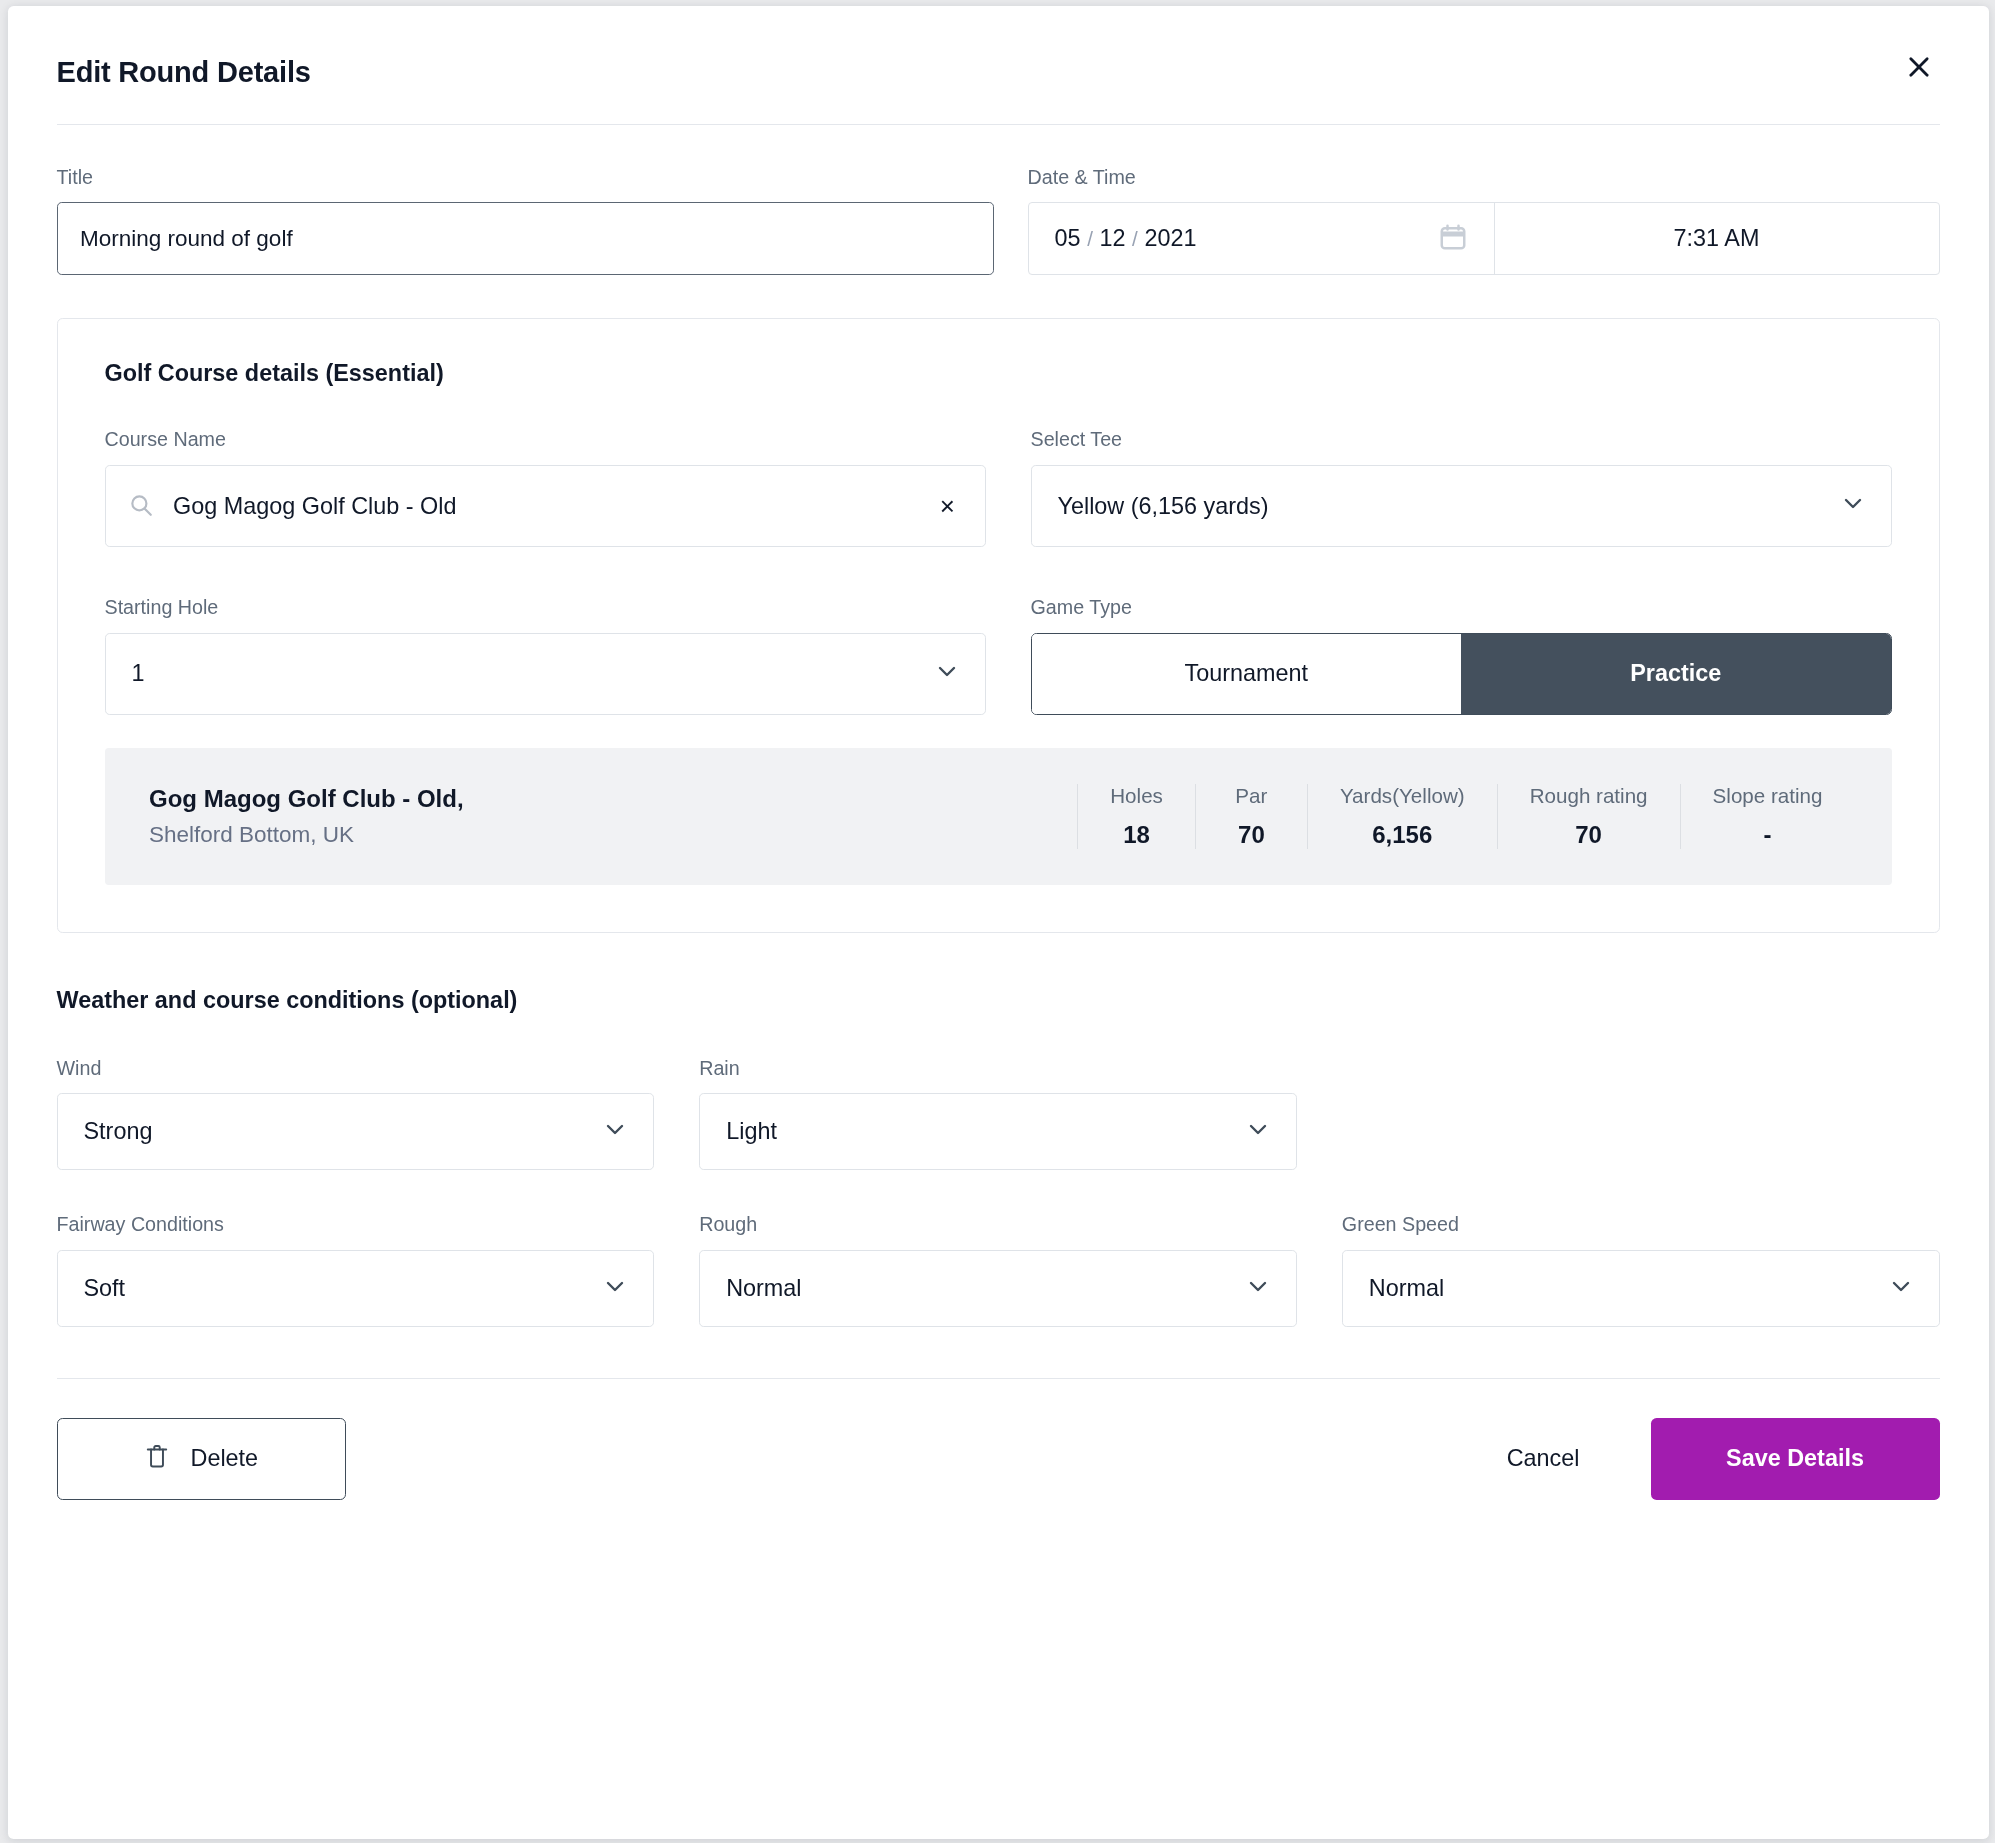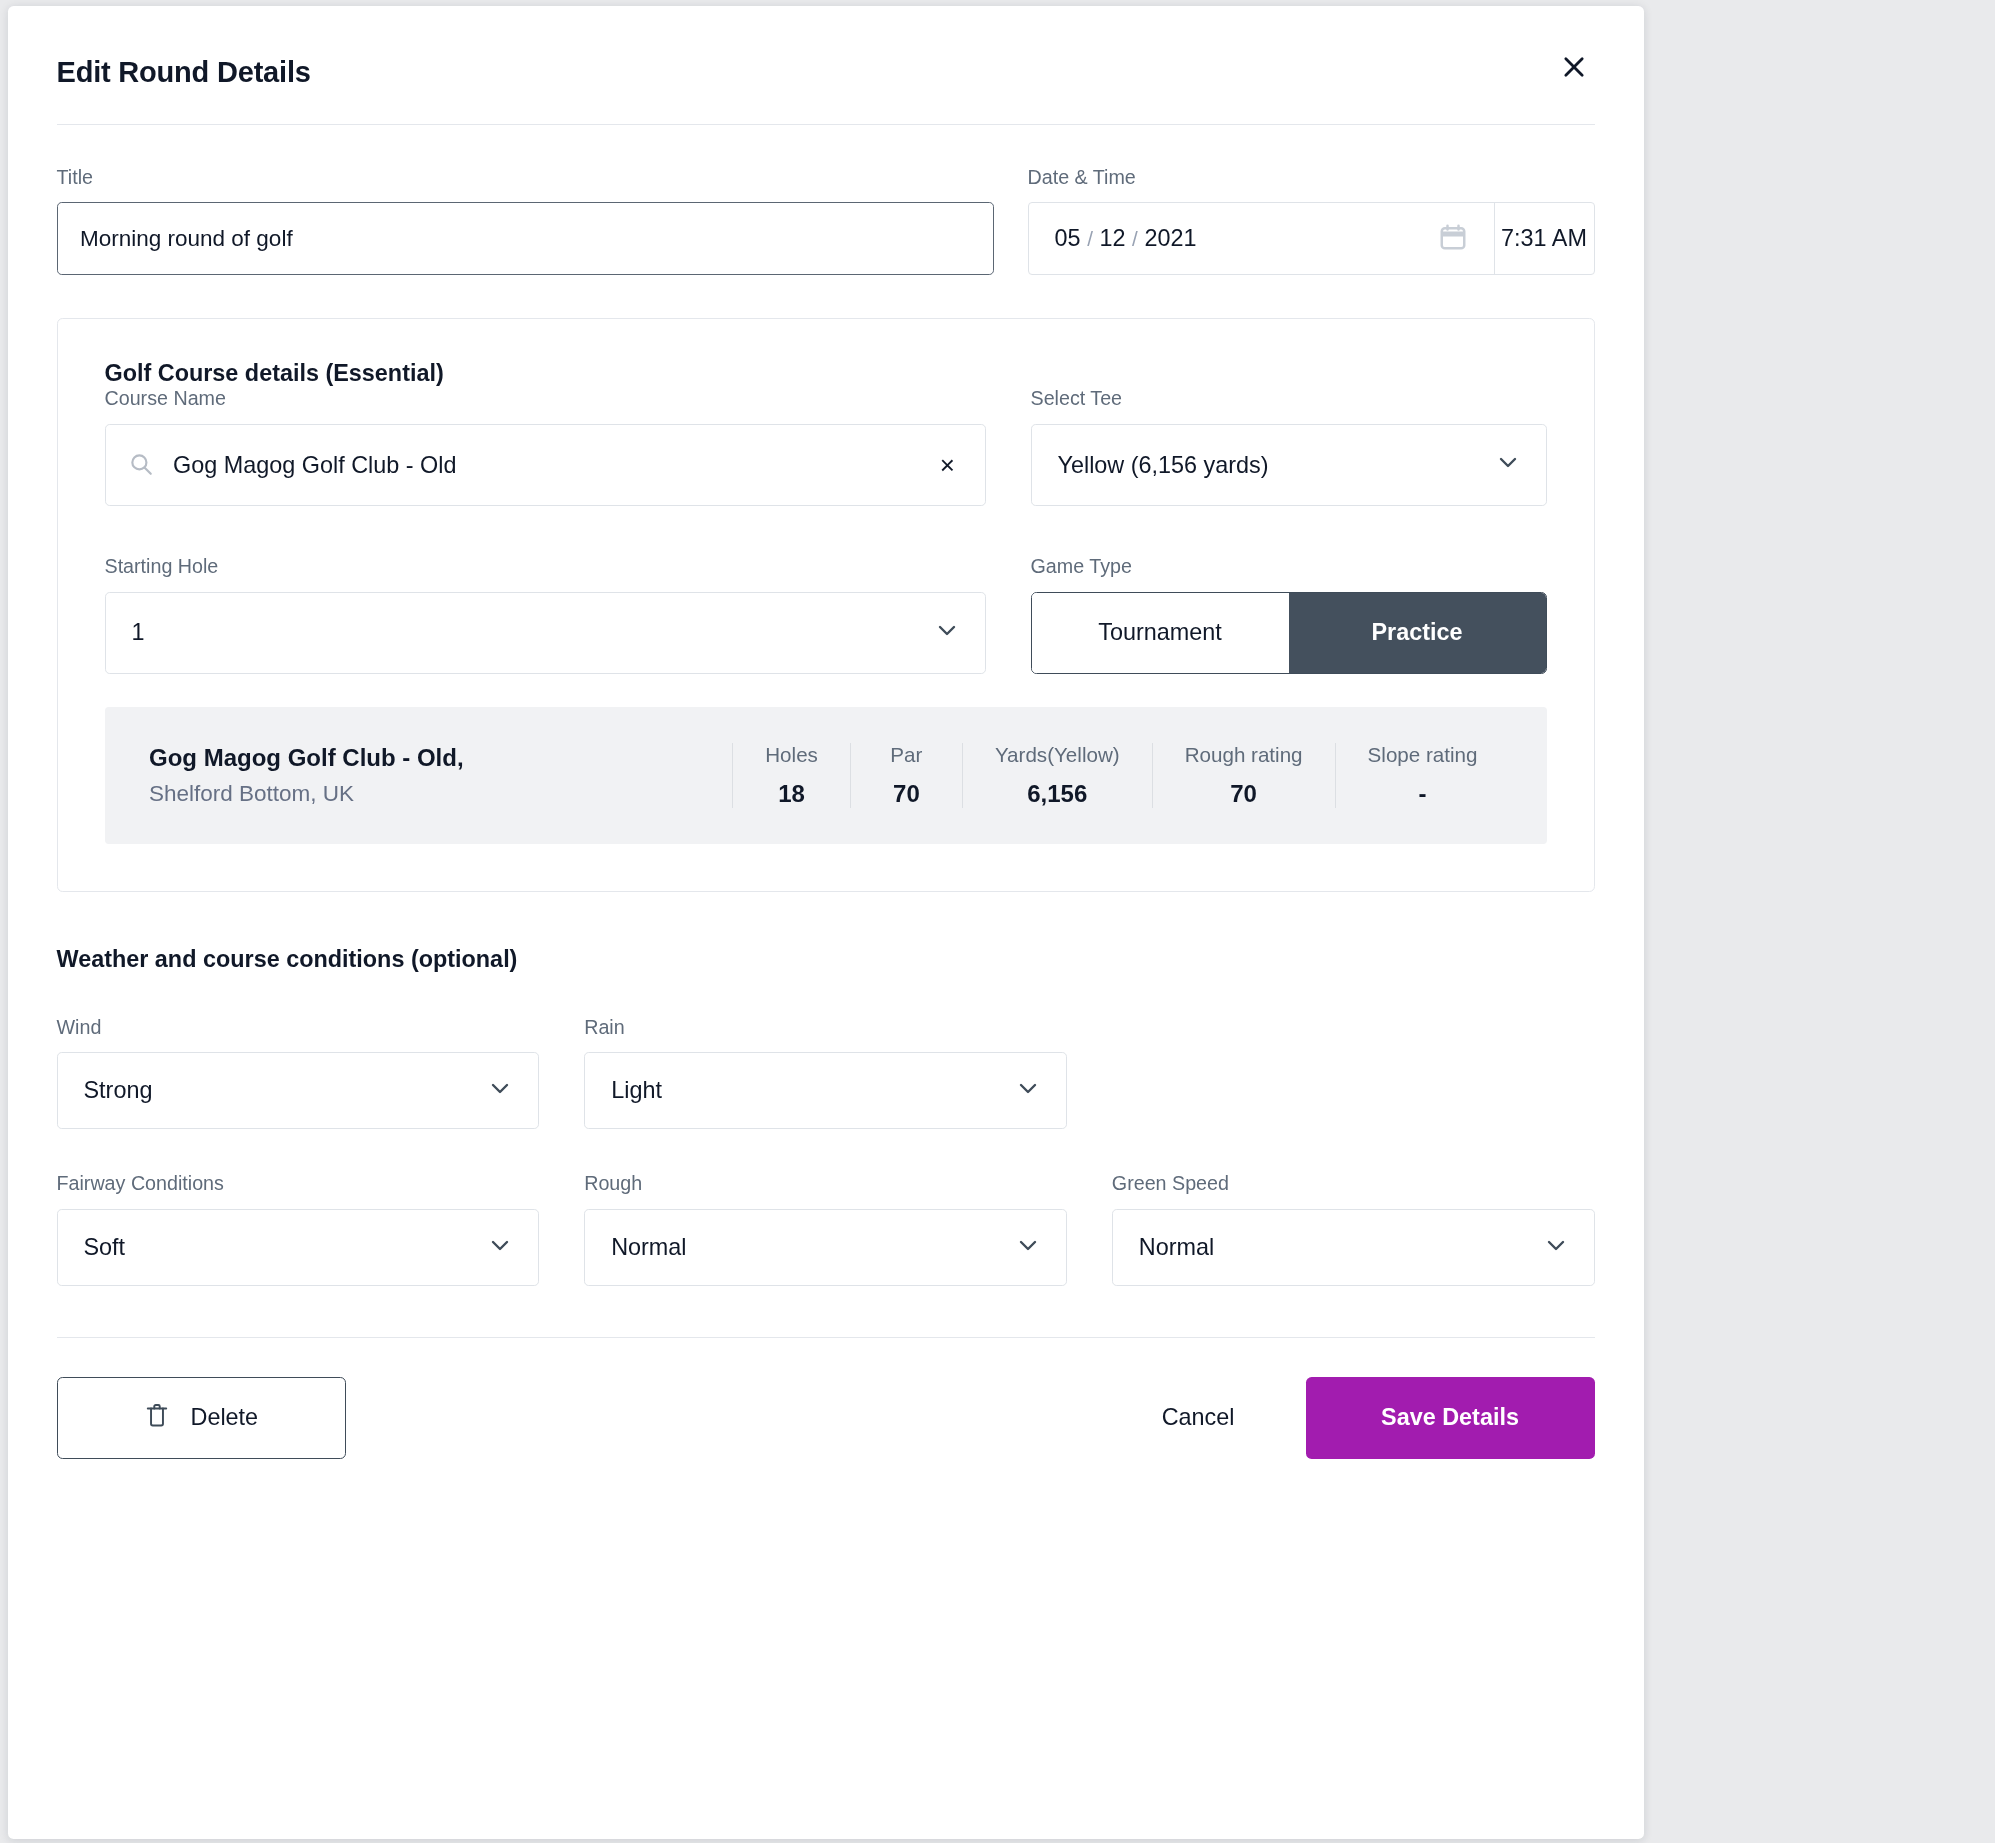--- a/index.html
+++ b/index.html
@@ -7,21 +7,21 @@
     width: 1996px;
     height: 1844px;
     background: #e9eaec;
     font-family: "Liberation Sans", sans-serif;
     -webkit-font-smoothing: antialiased;
   }
   .modal {
     position: absolute;
     left: 7.5px;
     top: 5.6px;
-    width: 1636px;
+    width: 1981px;
     height: 1833px;
     background: #ffffff;
     border-radius: 5.6px;
     box-shadow: 0 1.9px 9.4px rgba(16,24,40,0.12);
     overflow: hidden;
   }
   .inner { padding: 0 49px; }
 
   
   .header {
@@ -118,20 +118,21 @@
   .card {
     margin-top: 43px;
     border: 1.5px solid #e4e7ec;
     border-radius: 5.6px;
     padding: 41px 47px 47px 47px;
   }
   .card-title {
     font-size: 23.4px;
     font-weight: bold;
     color: #101828;
+    margin-bottom: 41px;
   }
   .card-row { display: flex; gap: 45px; }
   .card-col-left { width: 881px; }
   .card-col-right { flex: 1; }
 
   .search-box {
     height: 82px;
     border: 1.5px solid #dfe3e8;
     border-radius: 4.7px;
     display: flex;

